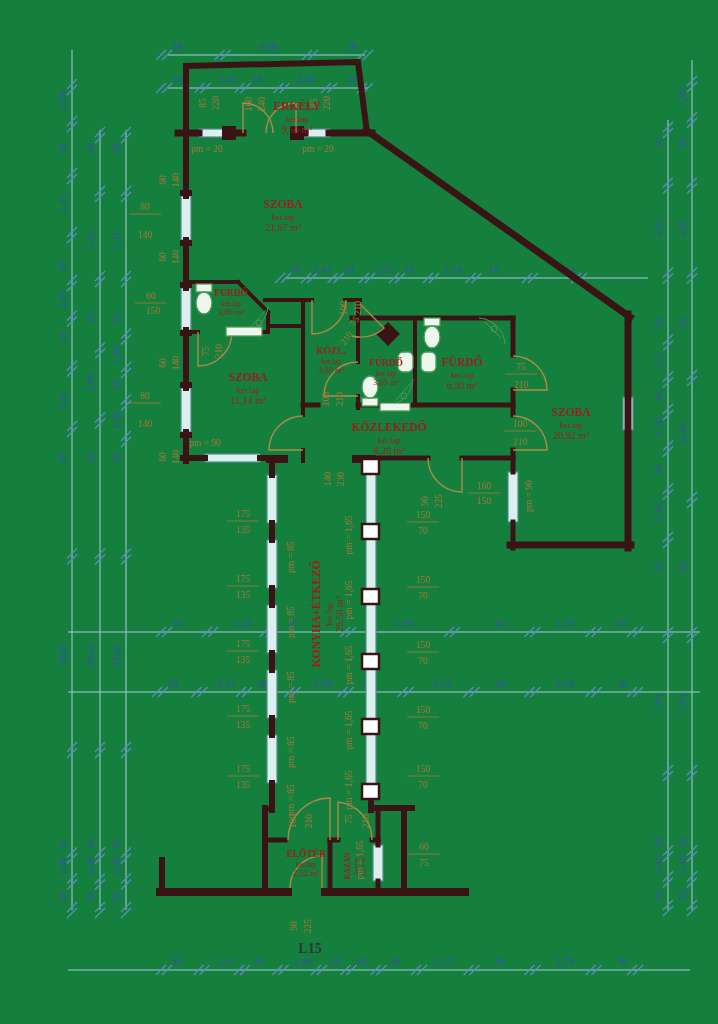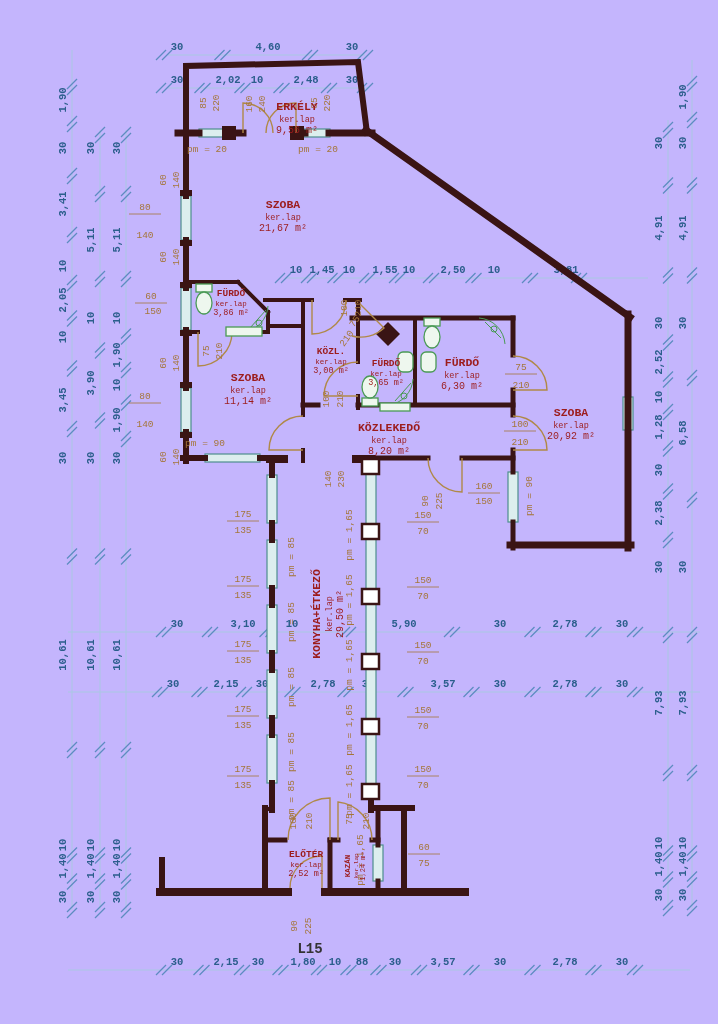--- a/index.html
+++ b/index.html
@@ -1,17 +1,17 @@
 <!DOCTYPE html>
 <html><head>
 <meta charset="utf-8">
 <style>
   html,body{margin:0;padding:0;background:#ffffff;}
-  .page{width:718px;height:1024px;position:relative;background:#c4b5fd;overflow:hidden;
-        font-family:Liberation Mono, monospace;}
+  .page{width:718px;height:1024px;position:relative;background:#15803d;overflow:hidden;
+        font-family:Liberation Serif, serif;}
   svg{display:block}
   .wall{stroke:#3a1414;fill:none;stroke-linecap:square}
   .wallfill{fill:#3a1414;stroke:none}
   .pierbox{fill:#ffffff;stroke:#3a1414;stroke-width:2.5}
   .win{fill:#dceeee;stroke:#4e8e8e;stroke-width:1.2}
   .door{stroke:#b08948;stroke-width:1.4;fill:none}
   .fix{stroke:#4a9a55;stroke-width:1.3;fill:#eef7ee}
   .fixl{stroke:#4a9a55;stroke-width:1;fill:none}
 </style>
 </head>

